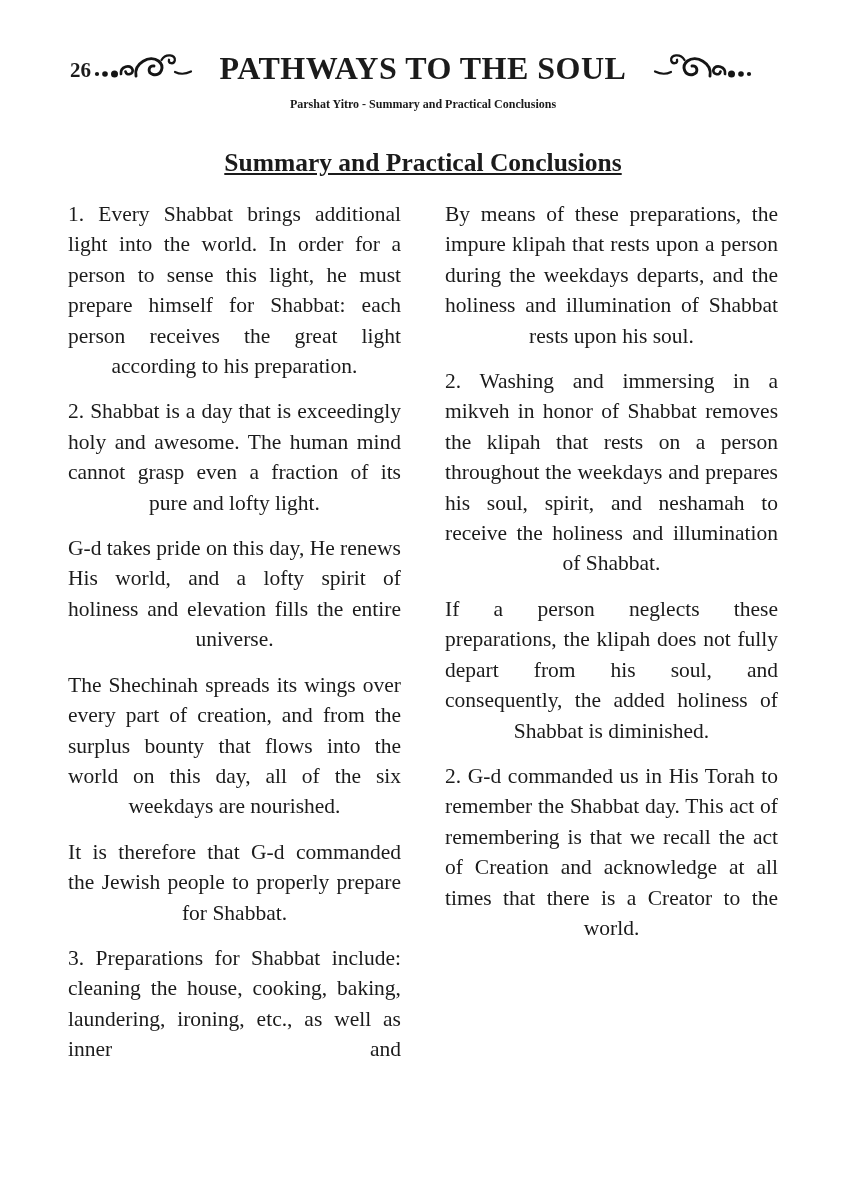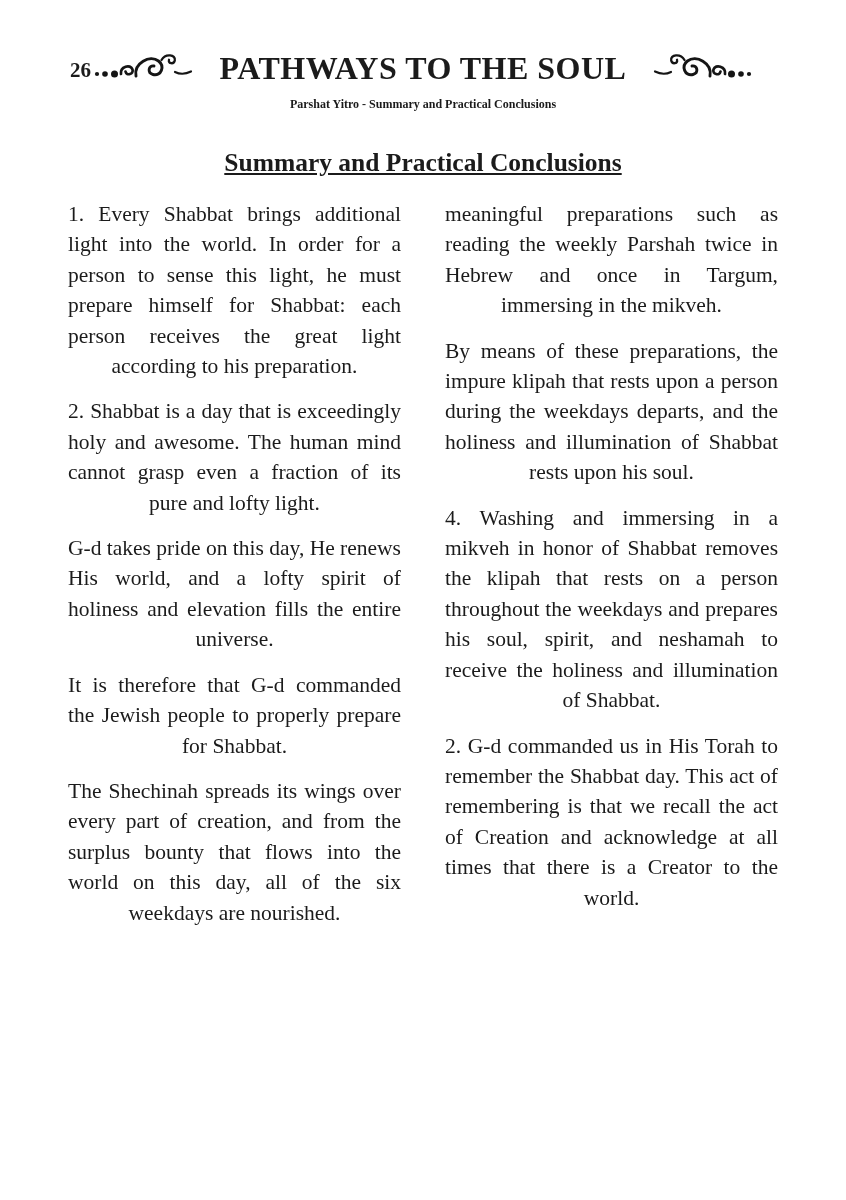--- a/index.html
+++ b/index.html
@@ -112,24 +112,25 @@
     <div class="subtitle">Parshat Yitro - Summary and Practical Conclusions</div>
   </header>
 
   <h2 class="section-heading">Summary and Practical Conclusions</h2>
 
   <main class="columns">
     <div class="col">
       <p>1. Every Shabbat brings additional light into the world. In order for a person to sense this light, he must prepare himself for Shabbat: each person receives the great light according to his preparation.</p>
       <p>2. Shabbat is a day that is exceedingly holy and awesome. The human mind cannot grasp even a fraction of its pure and lofty light.</p>
       <p>G-d takes pride on this day, He renews His world, and a lofty spirit of holiness and elevation fills the entire universe.</p>
+      <p>The Shechinah spreads its wings over every part of creation, and from the surplus bounty that flows into the world on this day, all of the six weekdays are nourished.</p>
       <p>It is therefore that G-d commanded the Jewish people to properly prepare for Shabbat.</p>
-      <p>The Shechinah spreads its wings over every part of creation, and from the surplus bounty that flows into the world on this day, all of the six weekdays are nourished.</p>
+      <p class="cont">3. Preparations for Shabbat include: cleaning the house, cooking, baking, laundering, ironing, etc., as well as inner and</p>
     </div>
     <div class="col">
-      <p>meaningful preparations such as reading the weekly Parshah twice in Hebrew and once in Targum, immersing in the mikveh.</p>
       <p>By means of these preparations, the impure klipah that rests upon a person during the weekdays departs, and the holiness and illumination of Shabbat rests upon his soul.</p>
-      <p>4. Washing and immersing in a mikveh in honor of Shabbat removes the klipah that rests on a person throughout the weekdays and prepares his soul, spirit, and neshamah to receive the holiness and illumination of Shabbat.</p>
+      <p>2. Washing and immersing in a mikveh in honor of Shabbat removes the klipah that rests on a person throughout the weekdays and prepares his soul, spirit, and neshamah to receive the holiness and illumination of Shabbat.</p>
+      <p>If a person neglects these preparations, the klipah does not fully depart from his soul, and consequently, the added holiness of Shabbat is diminished.</p>
       <p>2. G-d commanded us in His Torah to remember the Shabbat day. This act of remembering is that we recall the act of Creation and acknowledge at all times that there is a Creator to the world.</p>
     </div>
   </main>
 
 </div>
 
 </body></html>

